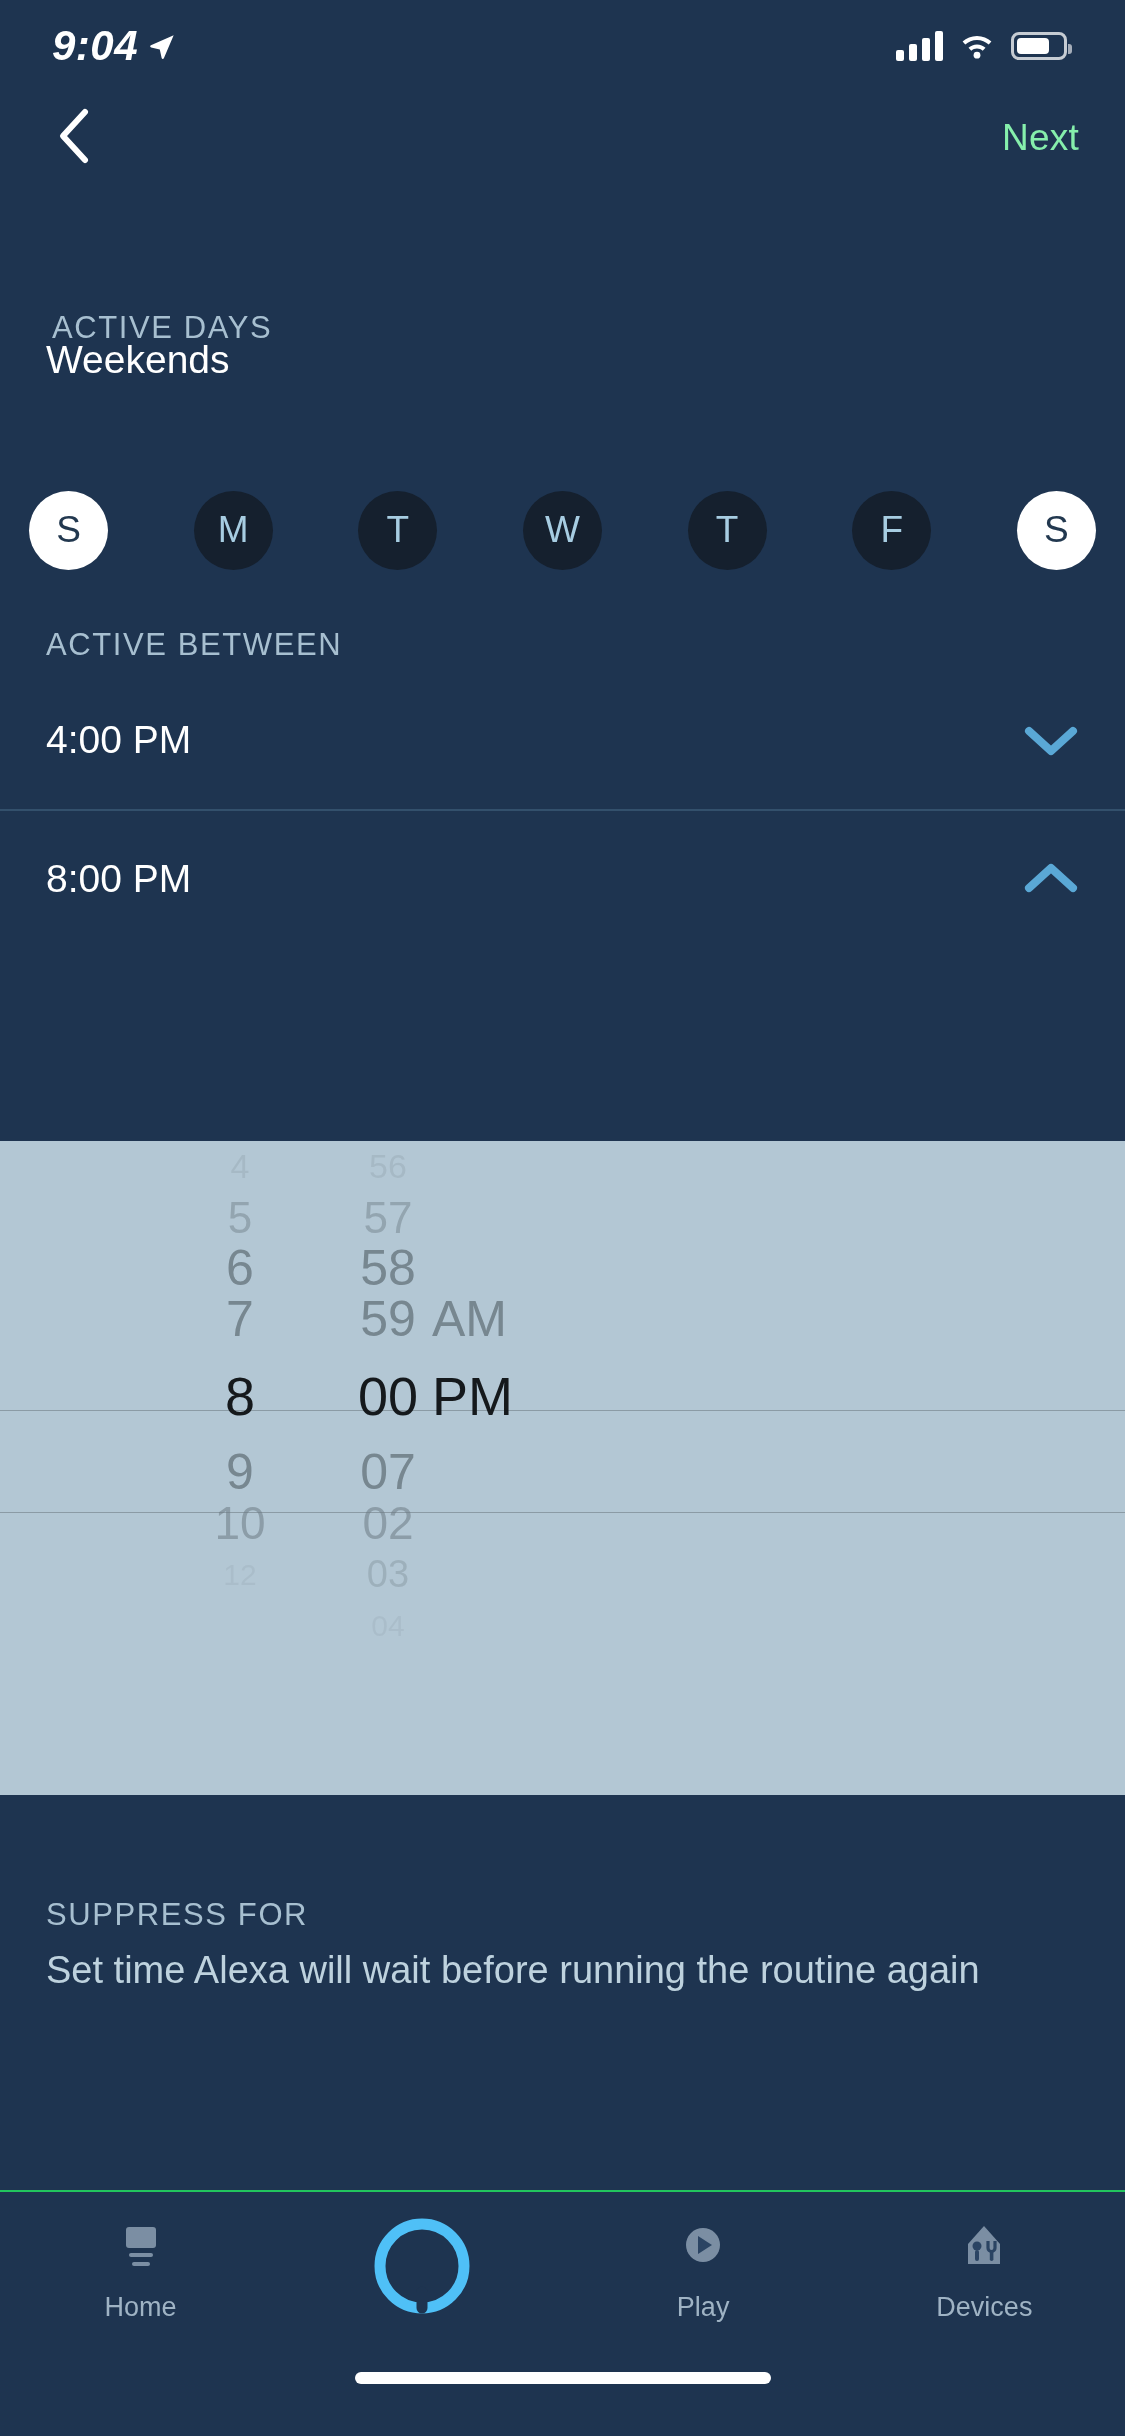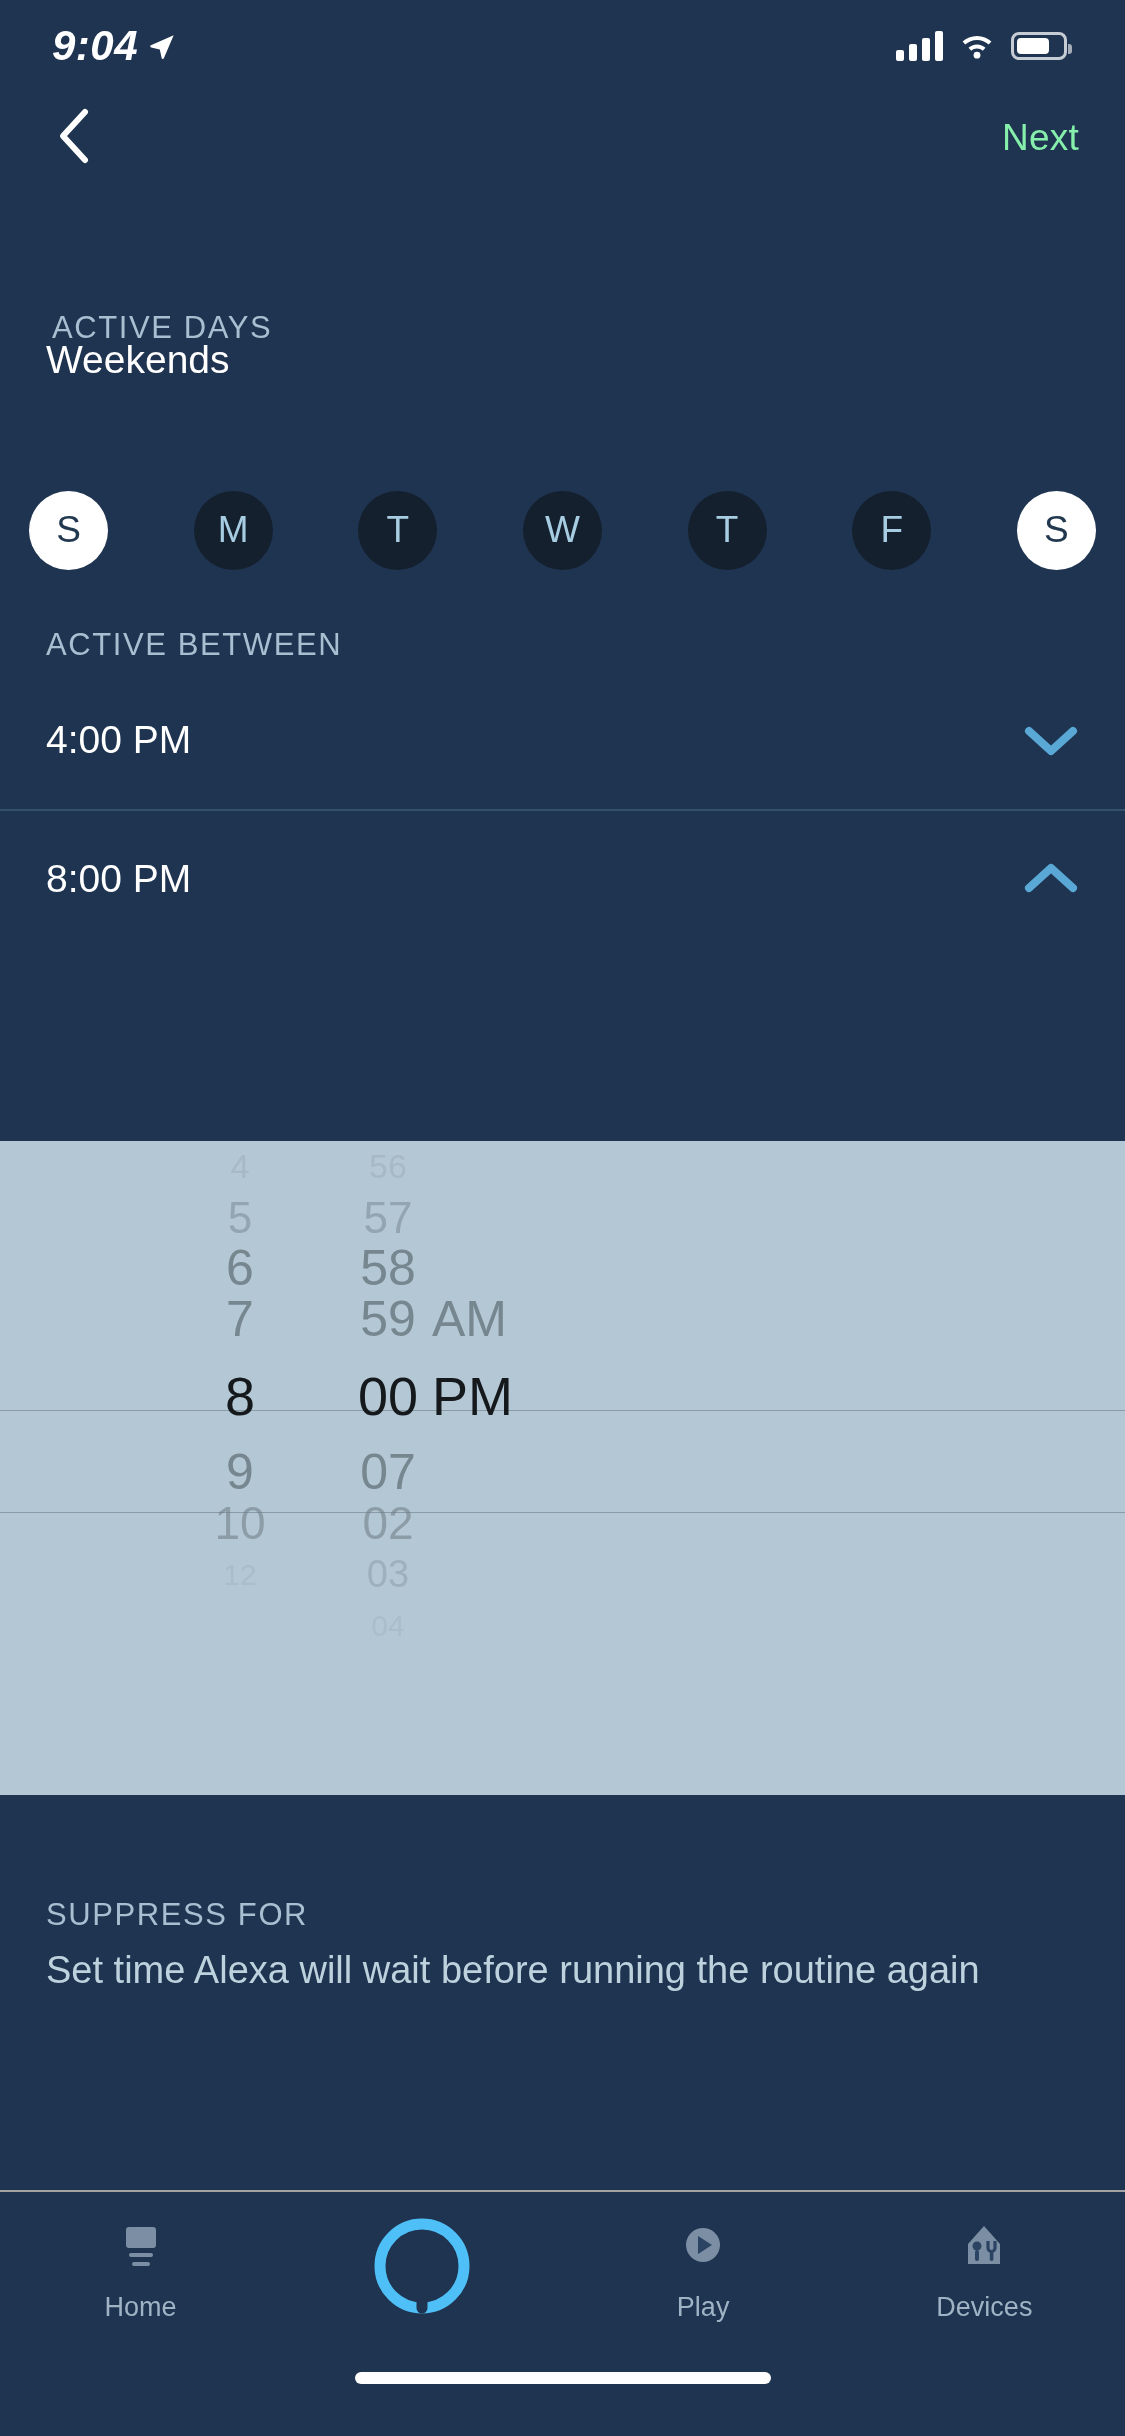--- a/index.html
+++ b/index.html
@@ -118,21 +118,21 @@
   
   .sec-suppress-label{ position:absolute; left:46px; top:1897px; }
   .suppress-desc{
     position:absolute; left:46px; top:1944px; width:1010px;
     color:#bed2de; font-size:38px; line-height:52px;
   }
 
   
   .tabbar{
     position:absolute; left:0; top:2190px; width:1125px; height:170px;
-    border-top:2px solid #a3a3a3;
+    border-top:2px solid #22c55e;
     display:flex; align-items:flex-start; justify-content:space-around;
     padding-top:22px;
   }
   .tab{ width:225px; display:flex; flex-direction:column; align-items:center; gap:10px; }
   .tab-ico{ height:68px; display:flex; align-items:center; justify-content:center; }
   .tab-label{ color:#9fb3c4; font-size:27px; }
   .home-indicator{
     position:absolute; left:50%; transform:translateX(-50%); top:2372px;
     width:416px; height:12px; background:#ffffff; border-radius:6px;
   }

